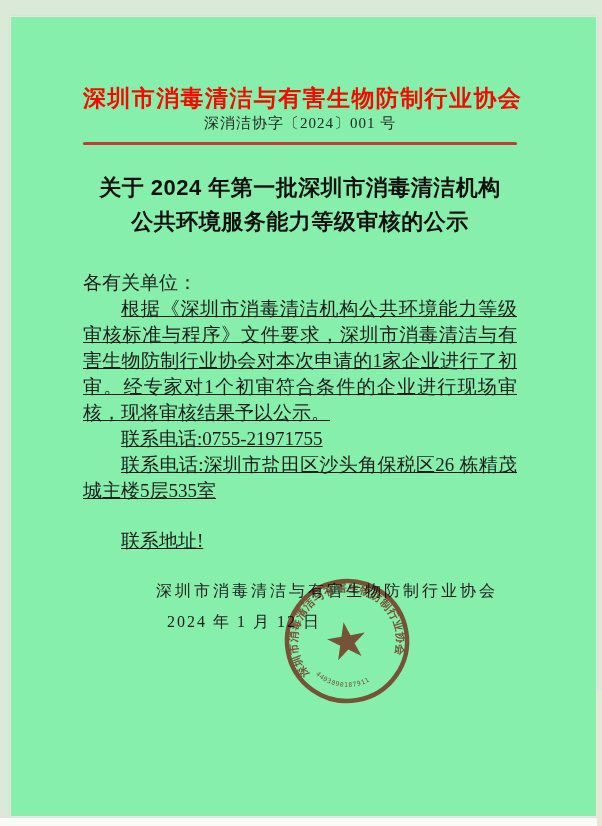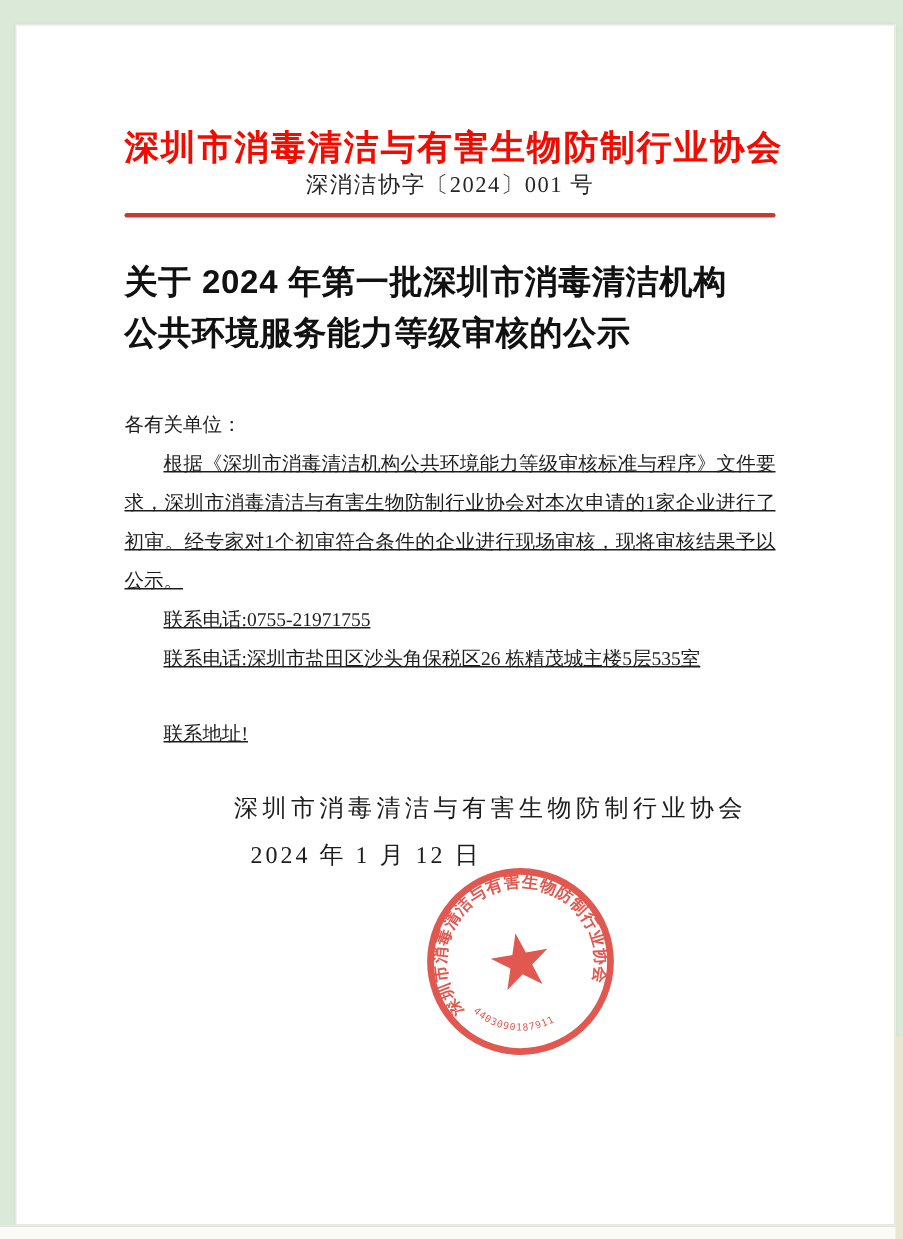--- a/index.html
+++ b/index.html
@@ -7,21 +7,21 @@
     width: 602px; height: 826px;
     overflow: hidden;
     background: #dbe9d8;
     font-family: "Liberation Serif", serif;
   }
   .canvas { position: relative; width: 602px; height: 826px; }
 
   .page {
     position: absolute;
     left: 10px; top: 16px; right: 5px; bottom: 9px;
-    background: #ffffff;
+    background: #86efac;
     border: 1px solid #e6e9e2;
     box-sizing: border-box;
     box-shadow: 0 0 3px rgba(0,0,0,0.06);
     padding: 66px 79px 12px 72px;
   }
 
   .assoc-title {
     text-align: center;
     font-family: "Liberation Sans", sans-serif;
     font-weight: bold;
@@ -40,31 +40,32 @@
 
   .red-rule {
     margin-top: 9px;
     height: 3px;
     background: #c43b32;
     border-radius: 2px;
   }
 
   .notice-title {
     margin: 26px 0 0 0;
+    text-align: center;
     font-family: "Liberation Sans", sans-serif;
     font-weight: bold;
     font-size: 22px;
     line-height: 34px;
     letter-spacing: 0.5px;
     color: #111111;
   }
 
   .body-text {
     margin-top: 31px;
-    font-size: 13px;
+    font-size: 19px;
     line-height: 26px;
     color: #1d1d1d;
     text-align: justify;
   }
   .body-text p { margin: 0; }
   .indent { text-indent: 2em; text-decoration: underline; }
   .closing { margin-top: 24px !important; }
 
   .signature {
     margin-top: 27px;

